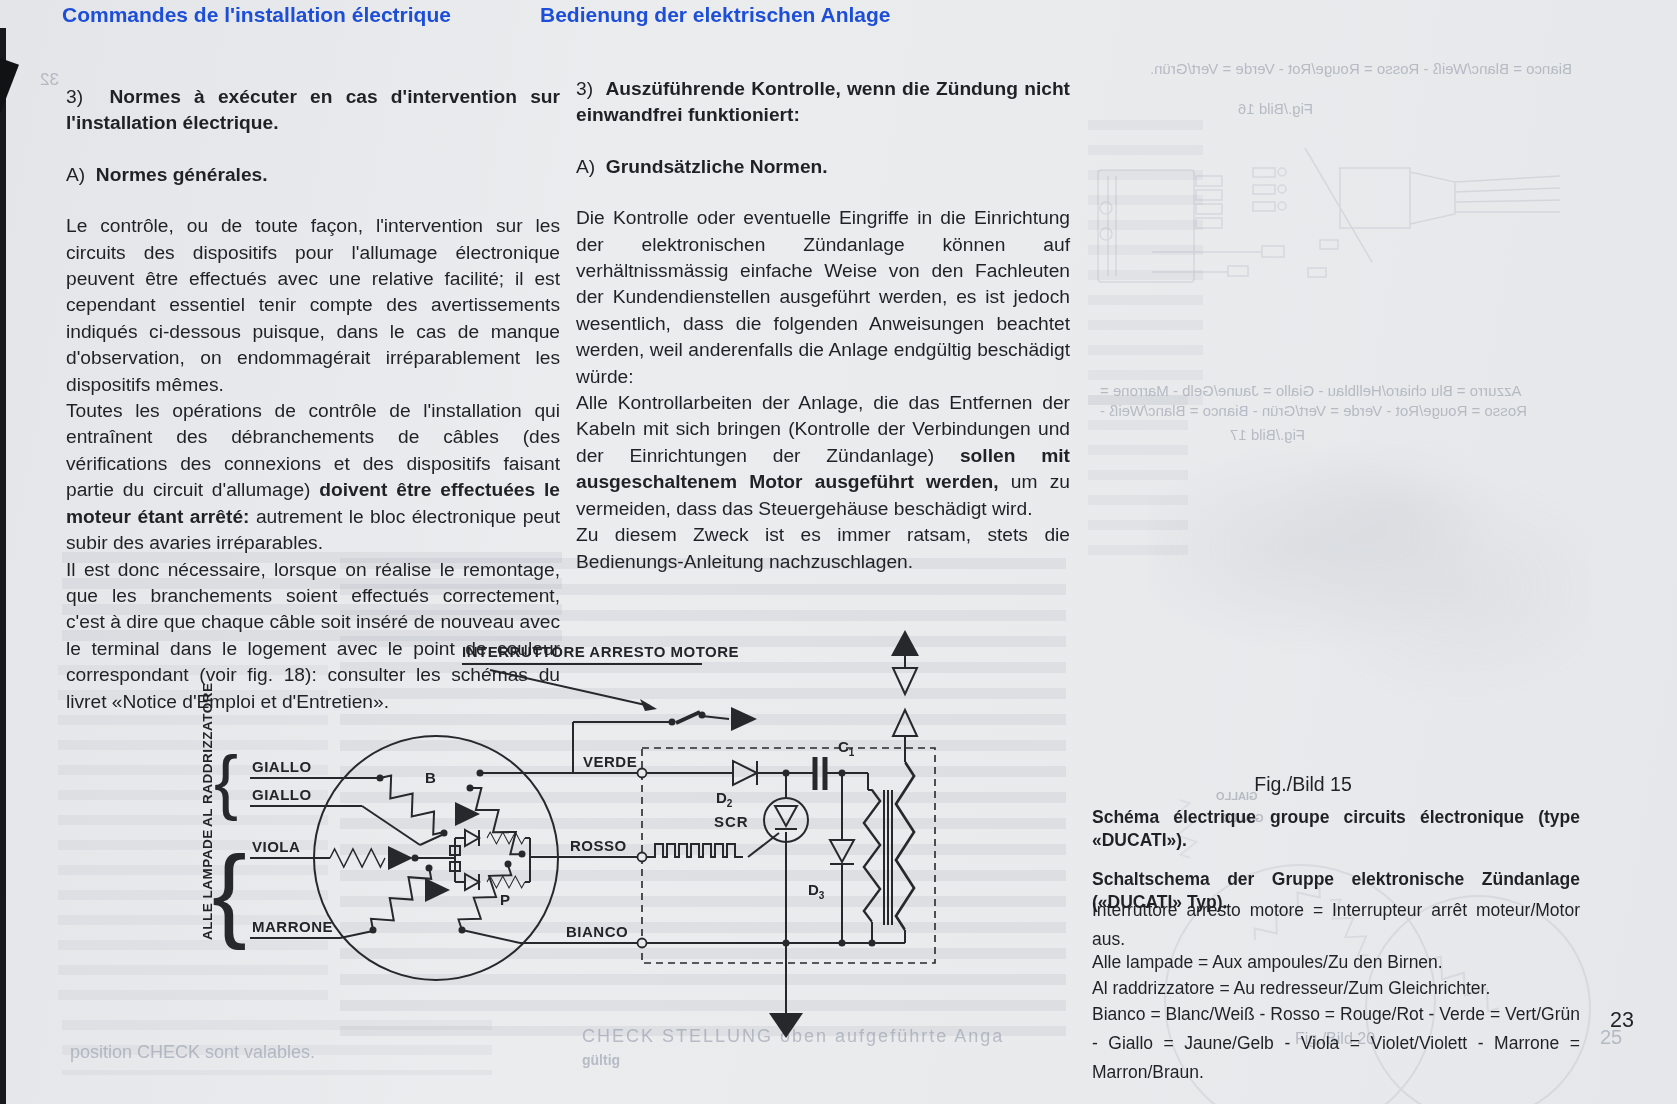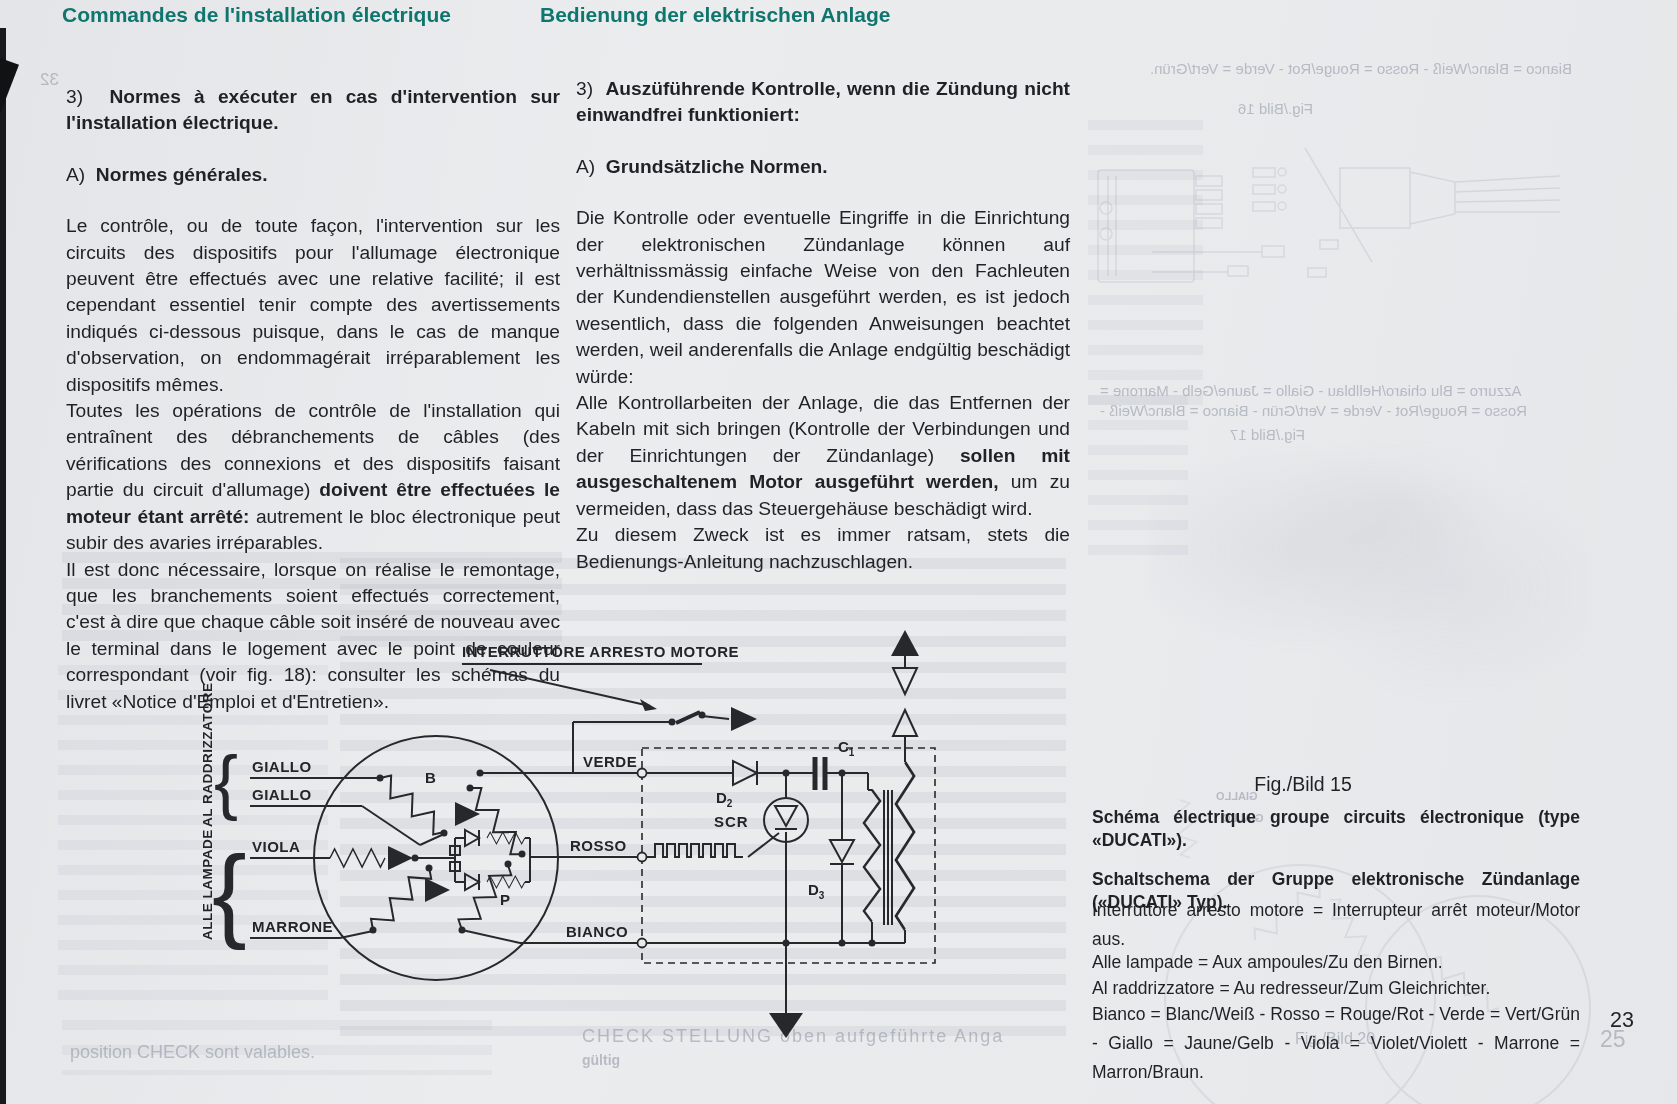--- a/index.html
+++ b/index.html
@@ -10,21 +10,21 @@
   }
   .abs{position:absolute;}
   
   .ghoststripes{
     background:repeating-linear-gradient(180deg,rgba(146,155,170,.14) 0 11px,rgba(0,0,0,0) 11px 26px);
     filter:blur(.7px);z-index:0;
   }
   .ghoststripes.lt{background:repeating-linear-gradient(180deg,rgba(146,155,170,.10) 0 10px,rgba(0,0,0,0) 10px 25px);}
   .ghosttext{color:rgba(138,148,164,.55);z-index:1;white-space:nowrap;filter:blur(.4px);}
   .mirror{transform:scaleX(-1);}
-  .ghost-header{color:#0f766e;font-weight:bold;font-size:21px;z-index:1;white-space:nowrap;filter:blur(.3px);}
+  .ghost-header{color:#1d4ed8;font-weight:bold;font-size:21px;z-index:1;white-space:nowrap;filter:blur(.3px);}
   .photoghost{
     z-index:0;filter:blur(3px);opacity:.5;
     background:
       radial-gradient(60% 55% at 35% 40%,rgba(150,160,175,.30),rgba(150,160,175,0) 70%),
       radial-gradient(50% 60% at 70% 55%,rgba(150,160,175,.22),rgba(150,160,175,0) 72%),
       radial-gradient(35% 35% at 55% 25%,rgba(150,160,175,.18),rgba(150,160,175,0) 75%);
   }
   
   .edge-strip{left:0;top:28px;width:6px;height:1076px;background:#17191c;z-index:4;}
   .edge-wedge{left:0;top:58px;width:19px;height:56px;background:#101214;clip-path:polygon(0 0,100% 12%,0 100%);z-index:4;}
@@ -61,21 +61,21 @@
 <div class="abs ghost-header" style="left:540px;top:3px;">Bedienung der elektrischen Anlage</div>
 <div class="abs ghosttext mirror" style="left:1150px;top:60px;font-size:15px;">Bianco = Blanc/Weiß - Rosso = Rouge/Rot - Verde = Vert/Grün.</div>
 <div class="abs ghosttext mirror" style="left:1238px;top:100px;font-size:15px;">Fig./Bild 16</div>
 <div class="abs ghosttext mirror" style="left:1100px;top:382px;font-size:15px;">Azzurro = Blu chiaro/Hellblau - Giallo = Jaune/Gelb - Marrone =</div>
 <div class="abs ghosttext mirror" style="left:1100px;top:402px;font-size:15px;">Rosso = Rouge/Rot - Verde = Vert/Grün - Bianco = Blanc/Weiß -</div>
 <div class="abs ghosttext mirror" style="left:1230px;top:426px;font-size:15px;">Fig./Bild 17</div>
 <div class="abs ghosttext mirror" style="left:40px;top:70px;font-size:17px;">32</div>
 <div class="abs ghosttext" style="left:70px;top:1042px;font-size:18px;">position CHECK sont valables.</div>
 <div class="abs ghosttext" style="left:582px;top:1026px;font-size:18px;letter-spacing:2px;">CHECK STELLUNG oben aufgeführte Anga</div>
 <div class="abs ghosttext" style="left:582px;top:1052px;font-size:14px;font-weight:bold;">gültig</div>
-<div class="abs ghosttext" style="left:1600px;top:1026px;font-size:23px;">25</div>
+<div class="abs ghosttext" style="left:1600px;top:1026px;font-size:20px;">25</div>
 <div class="abs ghosttext" style="left:1295px;top:1030px;font-size:16px;">Fig./Bild 20</div>
 <div class="abs ghosttext mirror" style="left:1216px;top:790px;font-size:11px;font-weight:bold;">GIALLO</div>
 <div class="abs ghosttext mirror" style="left:1222px;top:812px;font-size:11px;font-weight:bold;">GIALLO</div>
 
 <div class="abs edge-strip"></div>
 <div class="abs edge-wedge"></div>
 
 <div class="abs col" style="left:66px;top:84px;width:494px;">
   <p class="h"><span class="num">3)</span>&nbsp;&nbsp;<b>Normes à exécuter en cas d'intervention sur l'installation électrique.</b></p>
   <div class="gap"></div>

